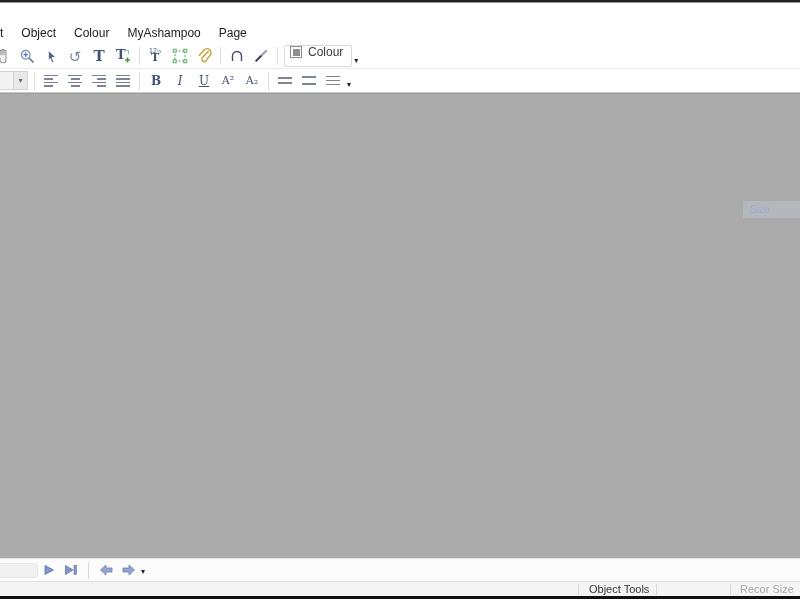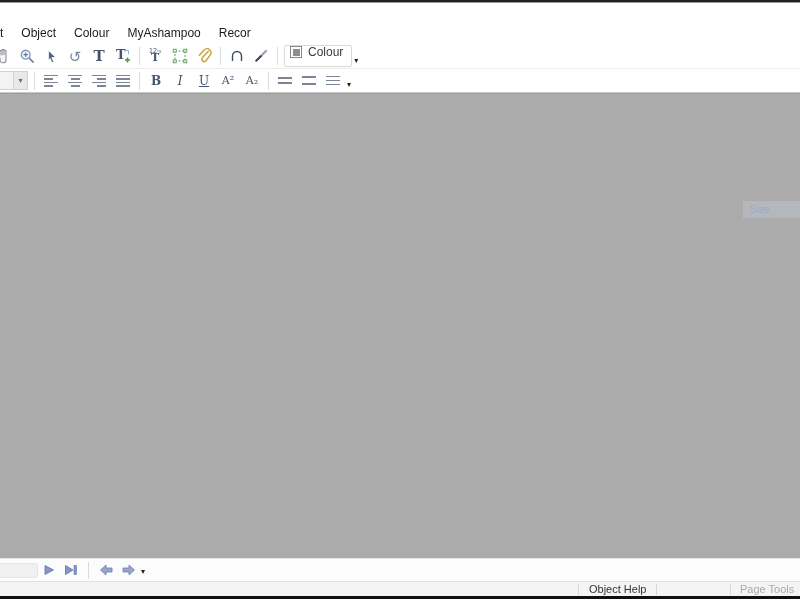--- a/index.html
+++ b/index.html
@@ -83,21 +83,21 @@
 
   <div class="top-edge"></div>
   <div class="top-edge2"></div>
   <div class="titlebar"></div>
 
   <div class="menubar">
     <div class="menu-item">t</div>
     <div class="menu-item">Object</div>
     <div class="menu-item">Colour</div>
     <div class="menu-item">MyAshampoo</div>
-    <div class="menu-item">Recor</div>
+    <div class="menu-item">Page</div>
   </div>
 
   <div class="toolbar toolbar-1">
 
     <div class="tbtn" style="margin-left:-8px;">
       <span>
         <svg width="16" height="16" viewBox="0 0 16 16">
           <path d="M5 7V3.2a1 1 0 0 1 2 0V7 M7 6.6V2.4a1 1 0 0 1 2 0v4.2 M9 6.8V3a1 1 0 0 1 2 0v5
                    M3.4 8.2l1.6 2v2c0 1.8 1.6 2.6 3.4 2.6 2.2 0 2.6-1 2.6-2.8V8" fill="#f6f4ee" stroke="#8a8f9c" stroke-width="1.1" stroke-linecap="round" stroke-linejoin="round"></path>
         </svg>
@@ -328,20 +328,20 @@
           <path d="M8 1 L13.5 6 L8 11 L8 8 L2 8 L2 4 L8 4 Z" fill="#97a5cd" stroke="#6a7db2" stroke-width="0.8"></path>
         </svg>
       </span>
     </div>
 
     <span class="overflow-arrow" style="margin-bottom:5px;">▾</span>
   </div>
 
   <div class="statusbar">
     <div class="ssep" style="left:578px;"></div>
-    <div class="status-label lbl-object">Object Help</div>
+    <div class="status-label lbl-object">Object Tools</div>
     <div class="ssep" style="left:656px;"></div>
     <div class="ssep" style="left:730px;"></div>
-    <div class="status-label lbl-page">Page Tools</div>
+    <div class="status-label lbl-page">Recor Size</div>
   </div>
 
   <div class="bottom-edge"></div>
 </div>
 
 </body></html>

